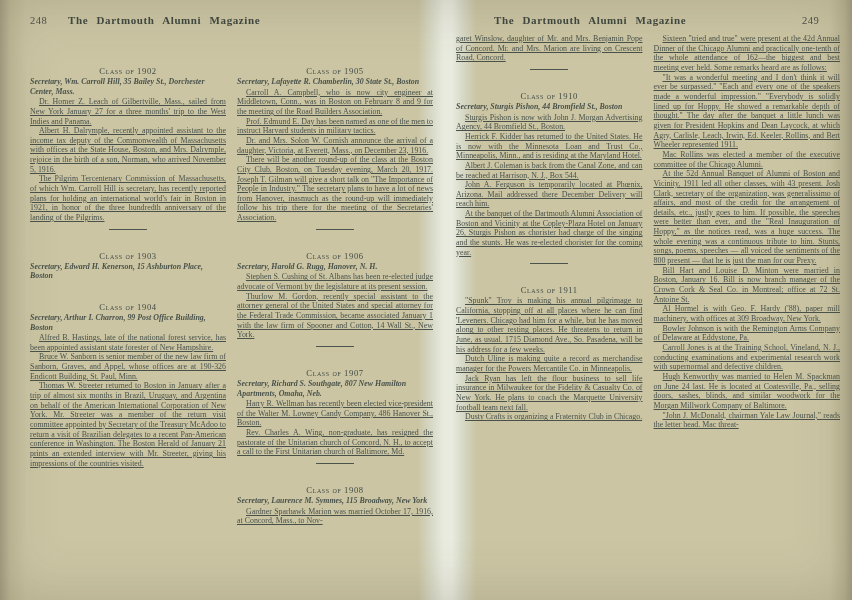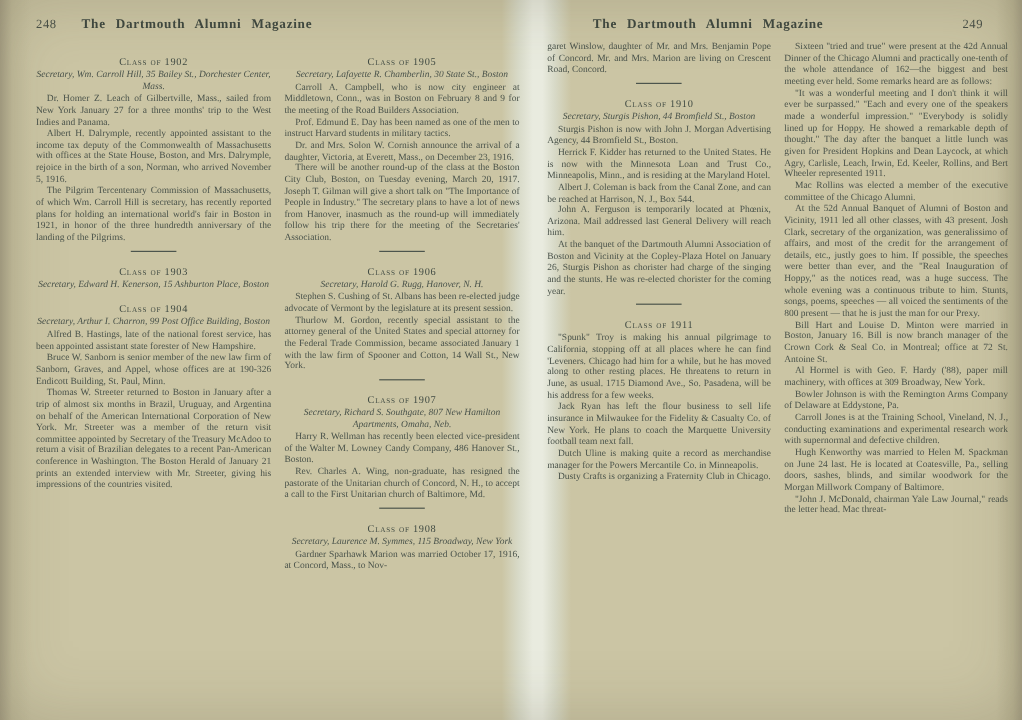--- a/index.html
+++ b/index.html
@@ -9,35 +9,35 @@
     background:
       linear-gradient(90deg,
         #a9a287 0px,#c2bc9b 10px,#cbc5a4 26px,#cbc5a4 418px,
         #d8dac8 432px,#e9ebdf 444px,#e9ebdf 452px,#d8dac8 462px,
         #cbc5a4 476px,#cbc5a4 830px,#bdb796 844px,#a9a287 852px);
     color:#49524a;
   }
   .vignette{position:absolute;inset:0;pointer-events:none;
     box-shadow:inset 0 0 55px rgba(90,85,60,.25);}
   .page{position:absolute;top:14px;}
-  .page-header{display:grid;align-items:baseline;margin-bottom:9px;}
+  .page-header{display:grid;align-items:baseline;margin-bottom:19px;}
   .page-left .page-header{grid-template-columns:38px 1fr 38px;}
   .page-right .page-header{grid-template-columns:38px 1fr 38px;}
   .page-num{font-size:10.5px;letter-spacing:.5px;color:#474f47;}
   .mag-title{font-size:11px;font-weight:bold;text-align:left;
     letter-spacing:.6px;word-spacing:5px;color:#3e473f;}
   .columns{display:flex;gap:11px;}
   .col{width:196px;}
   .page-right .col{width:190px;}
   .class-heading{font-variant:small-caps;text-align:center;font-size:8.6px;
-    letter-spacing:.6px;margin:11px 0 1px;color:#414b43;}
-  .secretary{font-style:italic;text-align:center;font-size:7.9px;
-    line-height:9.6px;margin:0 0 1px;}
+    letter-spacing:.6px;margin:21px 0 1px;color:#414b43;}
+  .secretary{font-style:italic;font-size:7.9px;
+    line-height:9.6px;margin:0 0 1px;font-weight:bold;}
   .para{font-size:7.9px;line-height:9.65px;text-align:justify;
-    text-indent:9px;margin:0;}
+    text-indent:9px;margin:0;text-decoration:underline;}
   .para.noindent{text-indent:0;}
   .rule{width:38px;border-top:1.3px solid #4c554d;margin:6px auto 2px;}
   .page-left{left:30px;width:403px;}
   .page-right{left:456px;width:384px;}
   .page-right .page-header{margin-bottom:8px;}
 </style>
 </head>
 <body>
 
 <div class="page page-left">
@@ -95,27 +95,27 @@
   </div>
   <div class="columns">
     <div class="col">
         <p class="para noindent">garet Winslow, daughter of Mr. and Mrs. Benjamin Pope of Concord.  Mr. and Mrs. Marion are living on Crescent Road, Concord.</p>
         <div class="rule"></div>
         <div class="class-heading">Class of 1910</div>
         <div class="secretary">Secretary, Sturgis Pishon, 44 Bromfield St., Boston</div>
         <p class="para">Sturgis Pishon is now with John J. Morgan Advertising Agency, 44 Bromfield St., Boston.</p>
         <p class="para">Herrick F. Kidder has returned to the United States.  He is now with the Minnesota Loan and Trust Co., Minneapolis, Minn., and is residing at the Maryland Hotel.</p>
         <p class="para">Albert J. Coleman is back from the Canal Zone, and can be reached at Harrison, N. J., Box 544.</p>
-        <p class="para">John A. Ferguson is temporarily located at Phœnix, Arizona.  Mail addressed last General Delivery will reach him.</p>
+        <p class="para">John A. Ferguson is temporarily located at Phœnix, Arizona.  Mail addressed there December Delivery will reach him.</p>
         <p class="para">At the banquet of the Dartmouth Alumni Association of Boston and Vicinity at the Copley-Plaza Hotel on January 26, Sturgis Pishon as chorister had charge of the singing and the stunts.  He was re-elected chorister for the coming year.</p>
         <div class="rule"></div>
         <div class="class-heading">Class of 1911</div>
         <p class="para">"Spunk" Troy is making his annual pilgrimage to California, stopping off at all places where he can find 'Leveners.  Chicago had him for a while, but he has moved along to other resting places.  He threatens to return in June, as usual.  1715 Diamond Ave., So. Pasadena, will be his address for a few weeks.</p>
+        <p class="para">Dutch Uline is making quite a record as merchandise manager for the Powers Mercantile Co. in Minneapolis.</p>
         <p class="para">Jack Ryan has left the flour business to sell life insurance in Milwaukee for the Fidelity &amp; Casualty Co. of New York.  He plans to coach the Marquette University football team next fall.</p>
-        <p class="para">Dutch Uline is making quite a record as merchandise manager for the Powers Mercantile Co. in Minneapolis.</p>
         <p class="para">Dusty Crafts is organizing a Fraternity Club in Chicago.</p>
       </div>
     <div class="col">
         <p class="para">Sixteen "tried and true" were present at the 42d Annual Dinner of the Chicago Alumni and practically one-tenth of the whole attendance of 162—the biggest and best meeting ever held.  Some remarks heard are as follows:</p>
         <p class="para">"It was a wonderful meeting and I don't think it will ever be surpassed." "Each and every one of the speakers made a wonderful impression."  "Everybody is solidly lined up for Hoppy.  He showed a remarkable depth of thought."  The day after the banquet a little lunch was given for President Hopkins and Dean Laycock, at which Agry, Carlisle, Leach, Irwin, Ed. Keeler, Rollins, and Bert Wheeler represented 1911.</p>
         <p class="para">Mac Rollins was elected a member of the executive committee of the Chicago Alumni.</p>
         <p class="para">At the 52d Annual Banquet of Alumni of Boston and Vicinity, 1911 led all other classes, with 43 present.  Josh Clark, secretary of the organization, was generalissimo of affairs, and most of the credit for the arrangement of details, etc., justly goes to him.  If possible, the speeches were better than ever, and the "Real Inauguration of Hoppy," as the notices read, was a huge success.  The whole evening was a continuous tribute to him.  Stunts, songs, poems, speeches — all voiced the sentiments of the 800 present — that he is just the man for our Prexy.</p>
         <p class="para">Bill Hart and Louise D. Minton were married in Boston, January 16.  Bill is now branch manager of the Crown Cork &amp; Seal Co. in Montreal; office at 72 St. Antoine St.</p>
         <p class="para">Al Hormel is with Geo. F. Hardy ('88), paper mill machinery, with offices at 309 Broadway, New York.</p>
         <p class="para">Bowler Johnson is with the Remington Arms Company of Delaware at Eddystone, Pa.</p>

